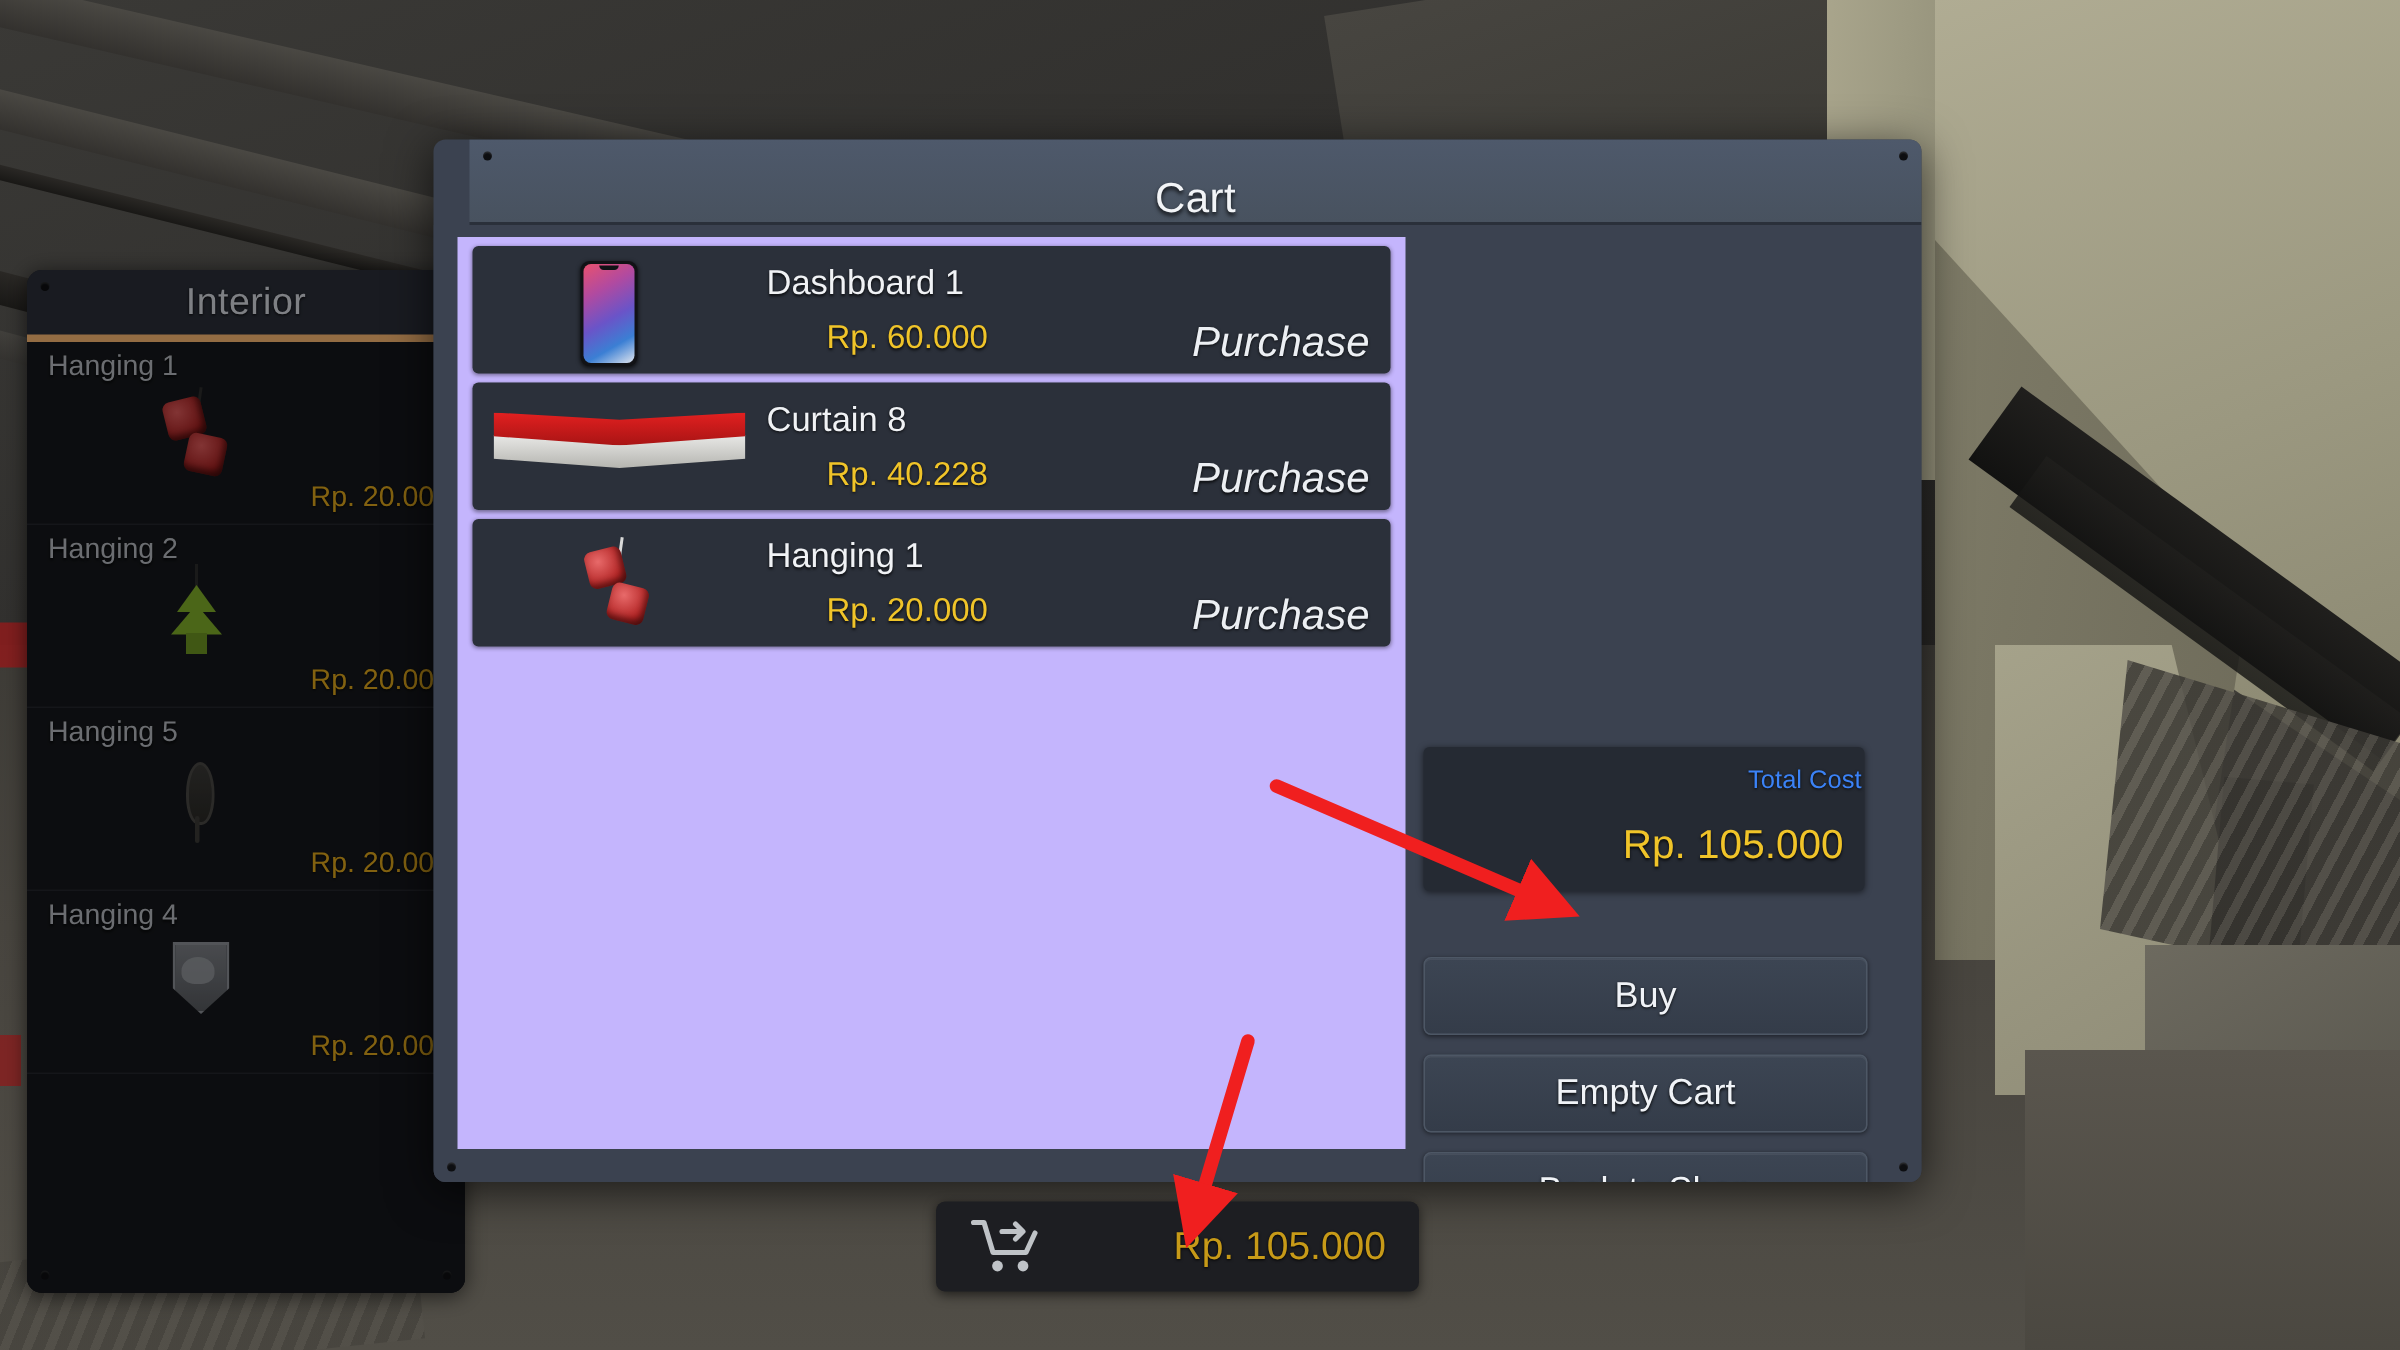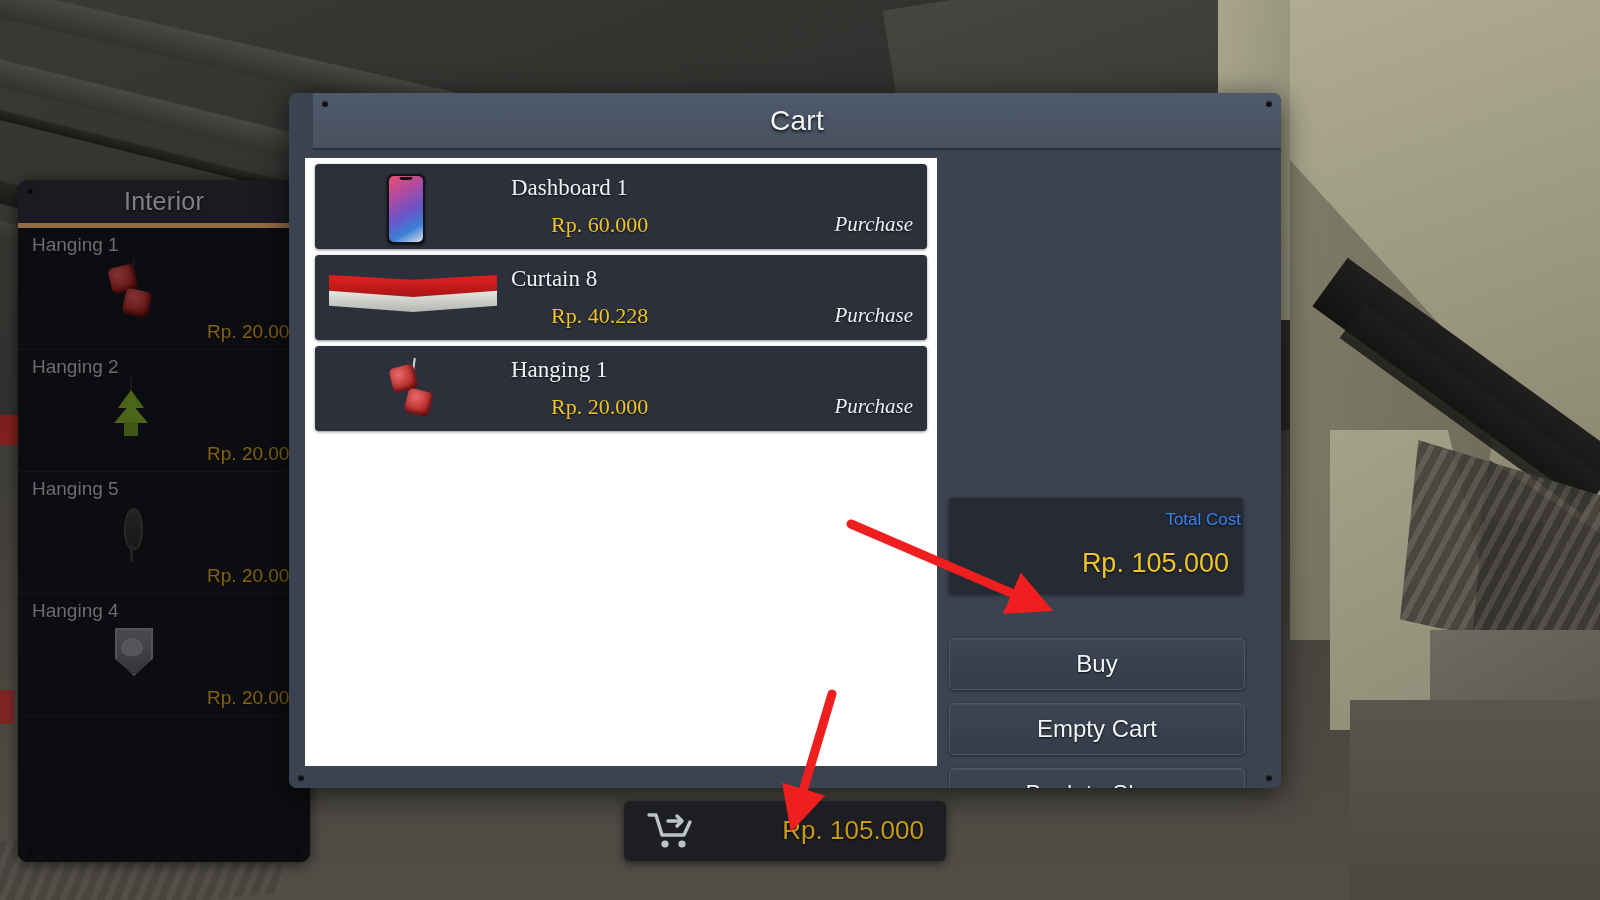--- a/index.html
+++ b/index.html
@@ -156,32 +156,31 @@
     position: absolute; left: 289px; top: 93px; width: 992px; height: 695px;
     background: #3b4250;
     border-radius: 8px;
     box-shadow: 0 6px 30px rgba(0,0,0,.65);
     overflow: hidden;
   }
   .cart-title-bar {
     position: relative; height: 55px;
     background: linear-gradient(180deg,#4e596b,#48525f);
     border-bottom: 2px solid #2a303a;
-    display: flex; align-items: center; justify-content: center; margin-left: 24px;
+    display: flex; align-items: flex-end; justify-content: center; margin-left: 24px;
   }
   .cart-title {
     color: #f2f4f7; font-size: 28px; letter-spacing: .3px;
     text-shadow: 0 2px 3px rgba(0,0,0,.85);
   }
   .cart-body { position: relative; height: 640px; background: #3b4250; }
 
   .items-panel {
     position: absolute; left: 16px; top: 8px; width: 632px; height: 608px;
-    background: #ffffff;
-    font-family: Liberation Serif, serif;
+    background: #c4b5fd;
   }
   .cart-row {
     position: relative; margin: 6px 10px 0 10px; height: 85px;
     background: #2b303a;
     border-radius: 4px;
     box-shadow: 0 1px 3px rgba(0,0,0,.45);
   }
   .cart-row .thumb {
     position: absolute; left: 12px; top: 6px; width: 172px; height: 74px;
   }
@@ -191,21 +190,21 @@
     text-shadow: 0 1px 2px rgba(0,0,0,.8);
   }
   .cart-row .rprice {
     position: absolute; left: 196px; top: 48px;
     color: #f0c429; font-size: 22px;
     text-shadow: 0 1px 2px rgba(0,0,0,.8);
     margin-left: 40px;
   }
   .cart-row .raction {
     position: absolute; right: 14px; top: 48px;
-    color: #eceff3; font-size: 21px; font-style: italic;
+    color: #eceff3; font-size: 28px; font-style: italic;
     text-shadow: 0 1px 2px rgba(0,0,0,.8);
     cursor: pointer;
   }
 
   
   .ct-phone {
     position: absolute; left: 60px; top: 4px; width: 34px; height: 66px;
     border-radius: 6px; background: #111216; padding: 2px;
     box-shadow: 0 1px 3px rgba(0,0,0,.7);
   }

